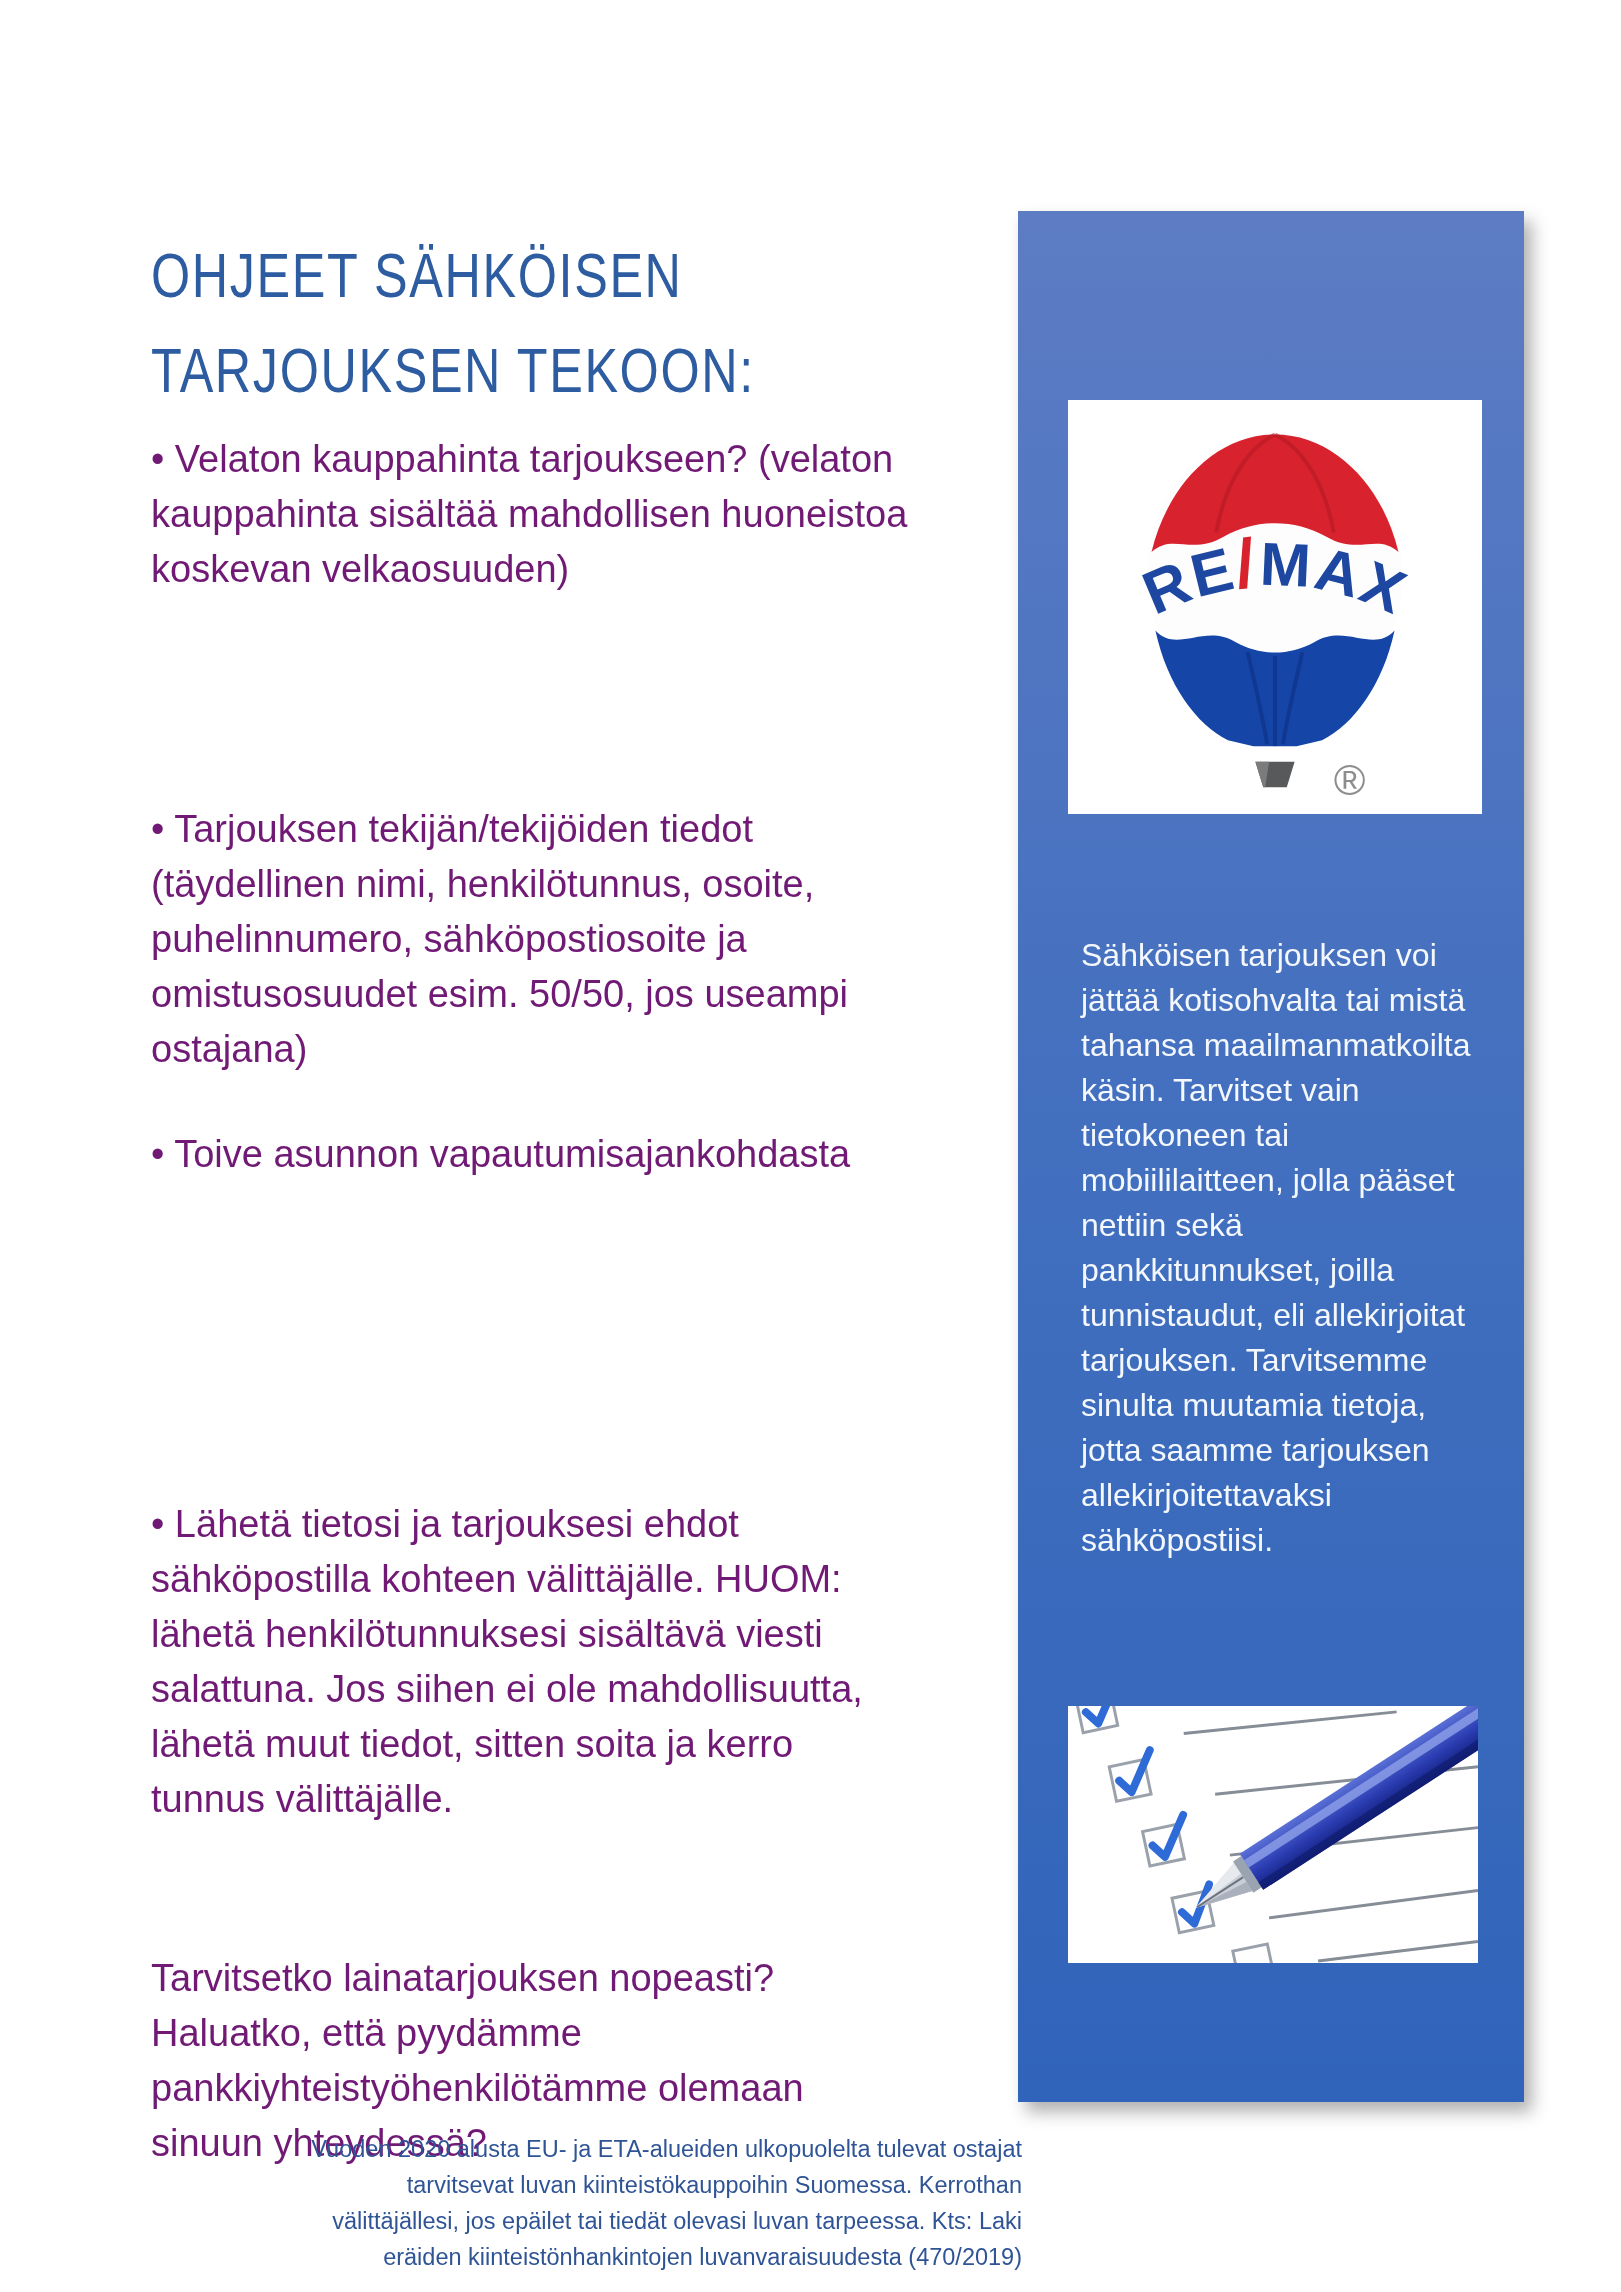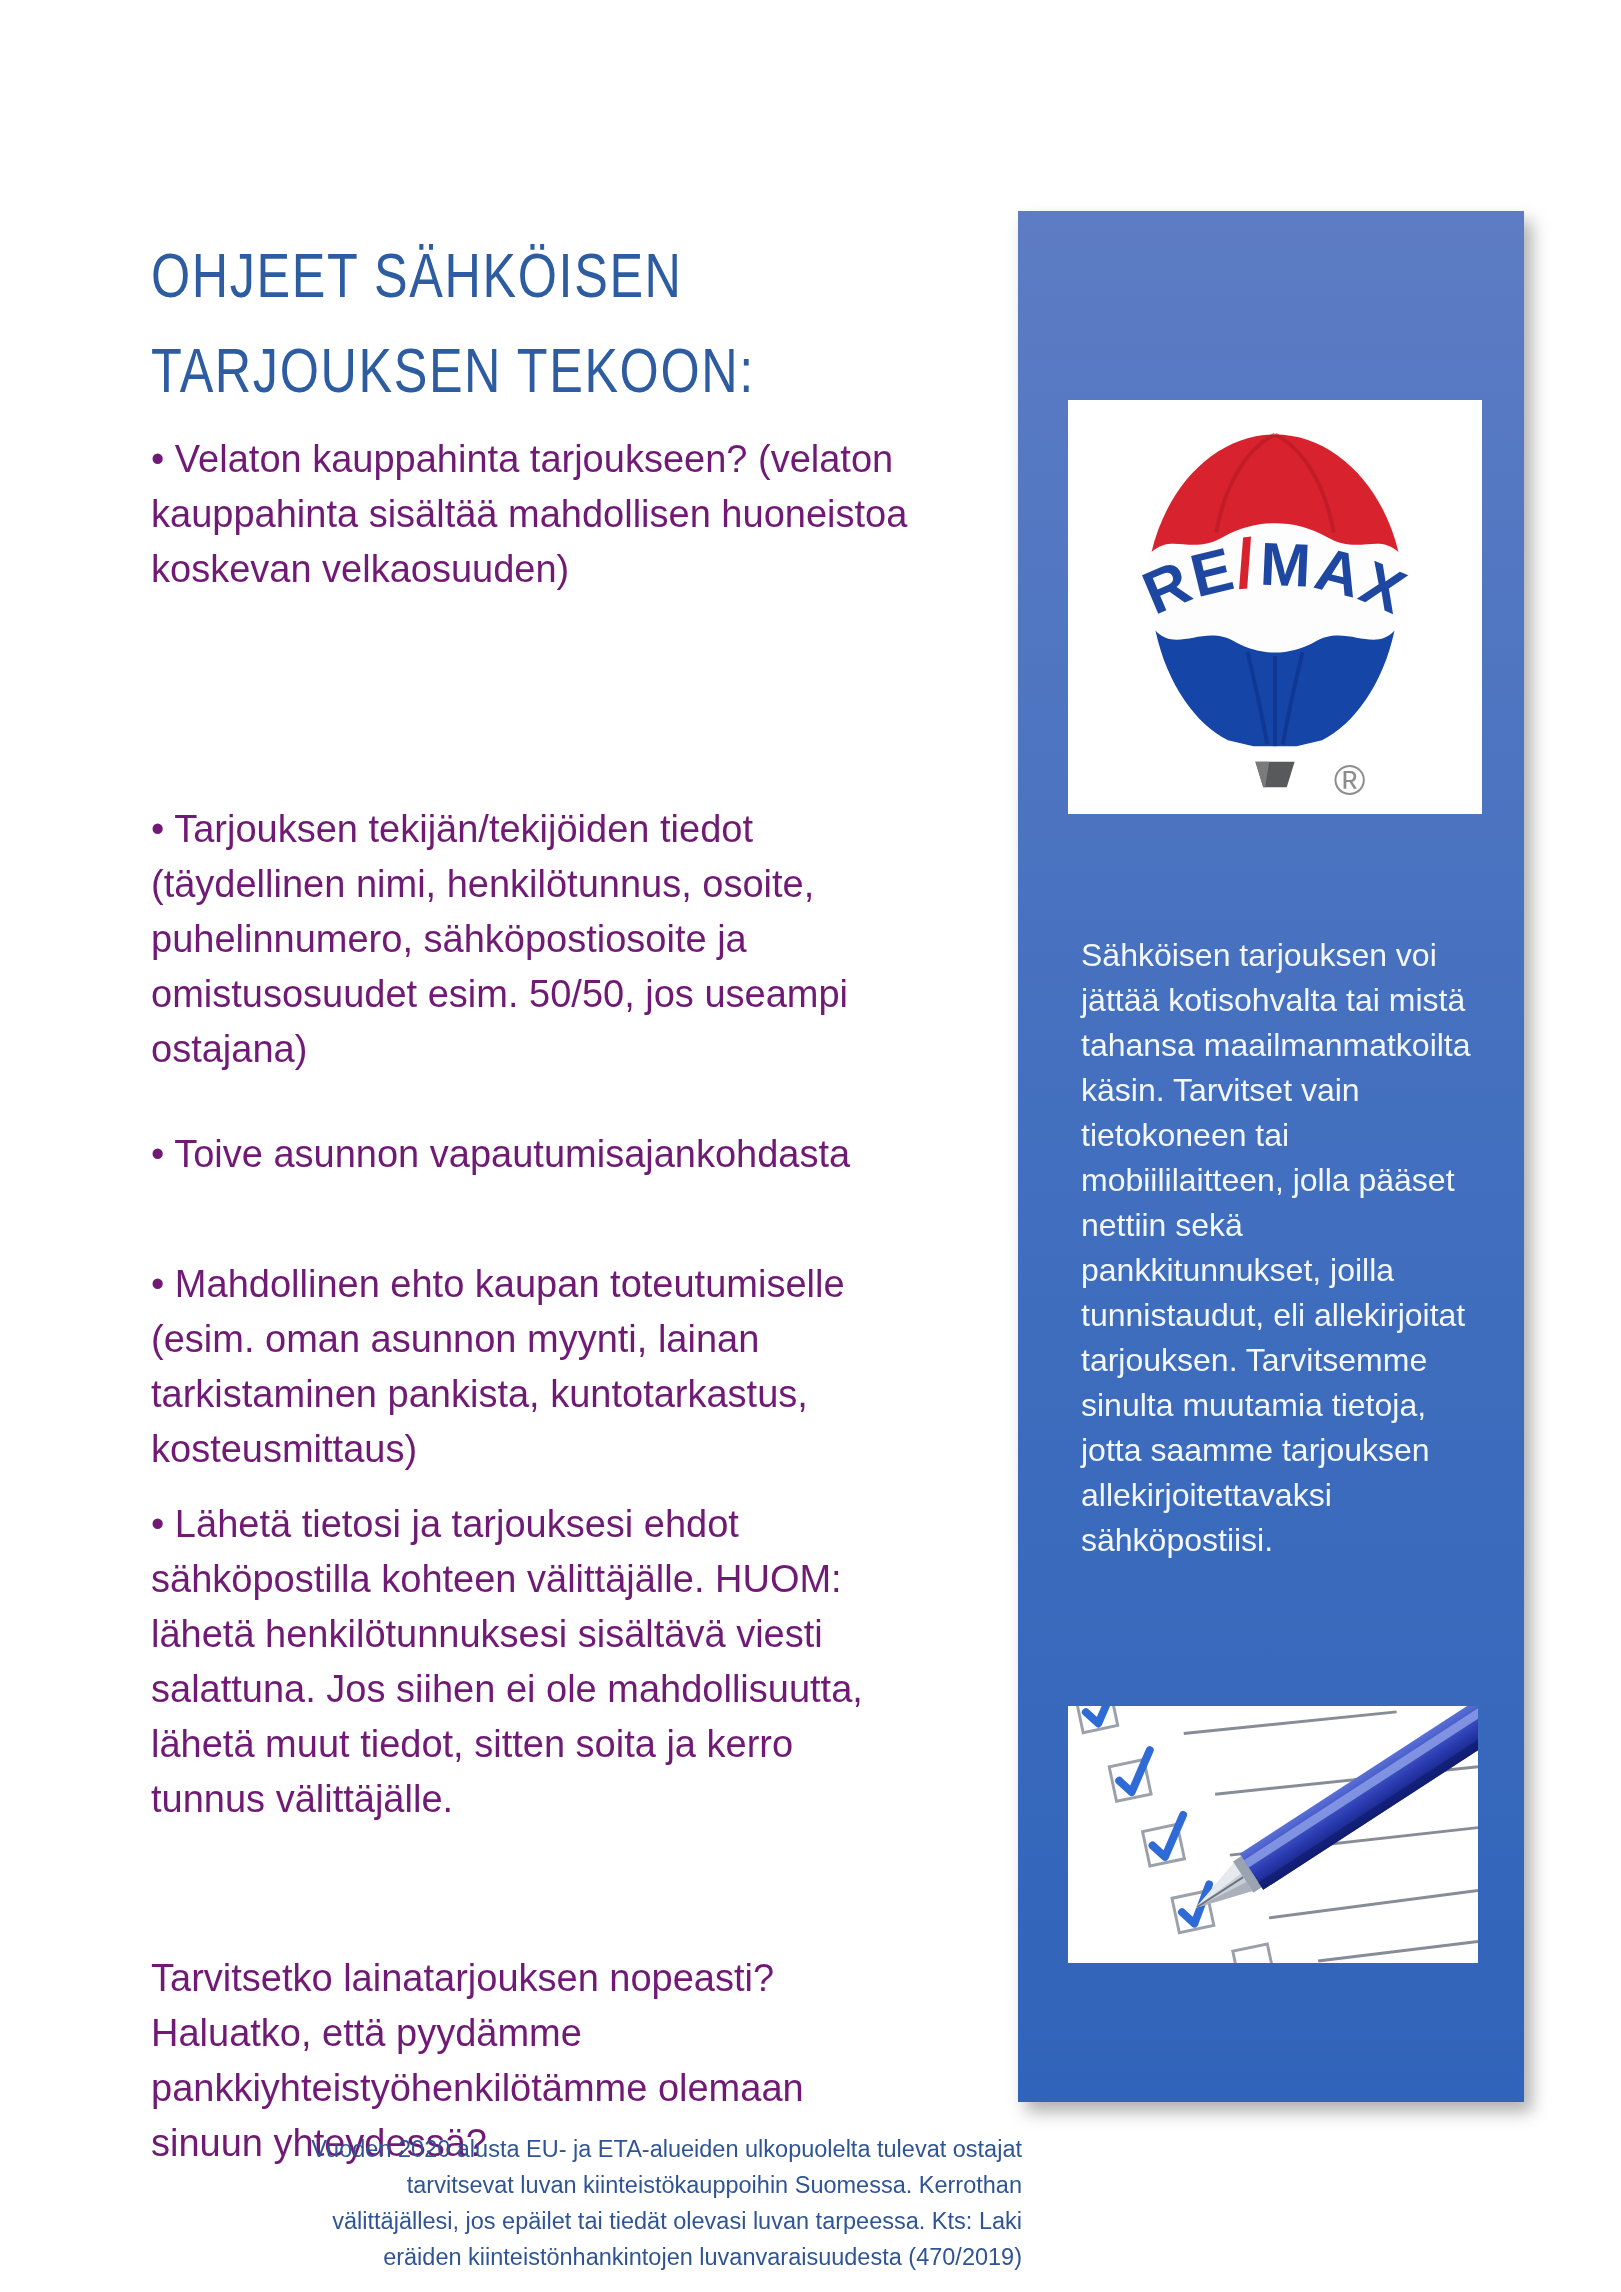--- a/index.html
+++ b/index.html
@@ -84,24 +84,20 @@
 
   <p class="para p1">• Velaton kauppahinta tarjoukseen? (velaton
 kauppahinta sisältää mahdollisen huoneistoa
 koskevan velkaosuuden)</p>
   <p class="para p3">• Tarjouksen tekijän/tekijöiden tiedot
 (täydellinen nimi, henkilötunnus, osoite,
 puhelinnumero, sähköpostiosoite ja
 omistusosuudet esim. 50/50, jos useampi
 ostajana)</p>
   <p class="para p4">• Toive asunnon vapautumisajankohdasta</p>
-  <p class="para p5">• Mahdollinen ehto kaupan toteutumiselle
-(esim. oman asunnon myynti, lainan
-tarkistaminen pankista, kuntotarkastus,
-kosteusmittaus)</p>
   <p class="para p6">• Lähetä tietosi ja tarjouksesi ehdot
 sähköpostilla kohteen välittäjälle. HUOM:
 lähetä henkilötunnuksesi sisältävä viesti
 salattuna. Jos siihen ei ole mahdollisuutta,
 lähetä muut tiedot, sitten soita ja kerro
 tunnus välittäjälle.</p>
   <p class="para p7">Tarvitsetko lainatarjouksen nopeasti?
 Haluatko, että pyydämme
 pankkiyhteistyöhenkilötämme olemaan
 sinuun yhteydessä?</p>

